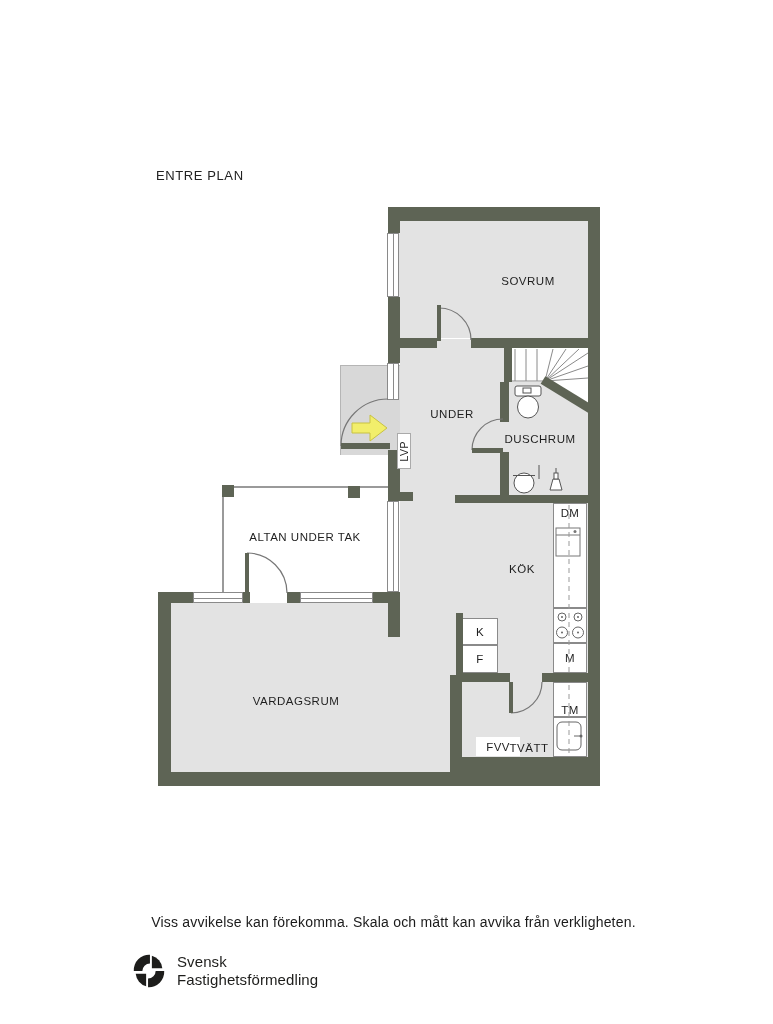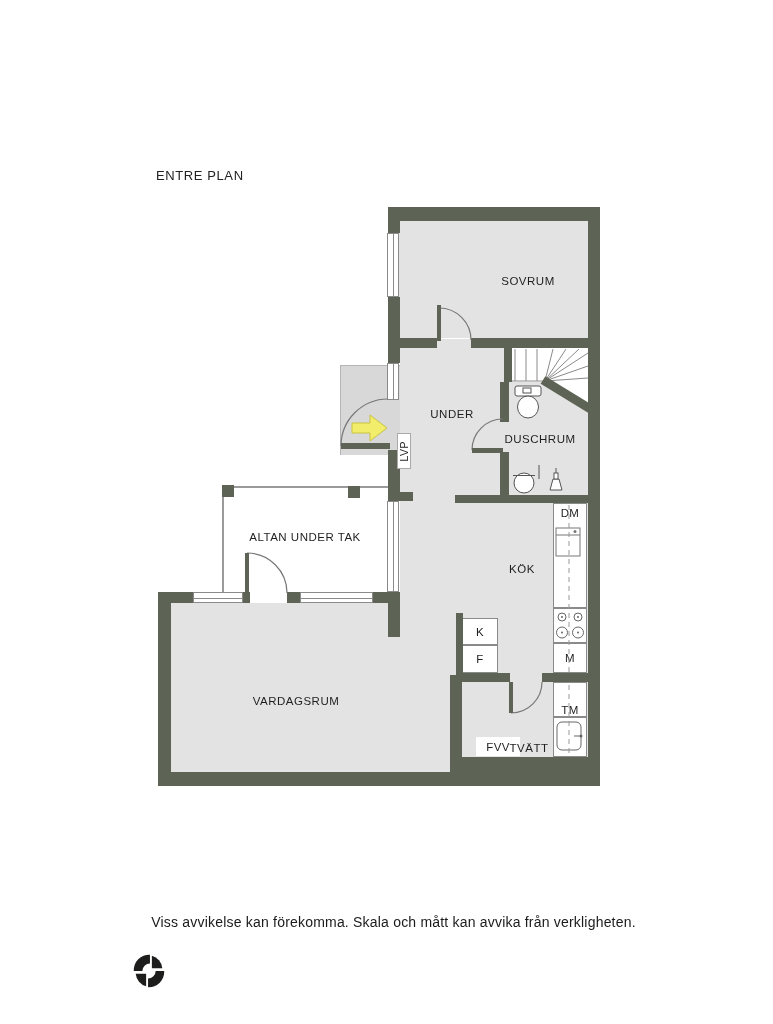--- a/index.html
+++ b/index.html
@@ -195,15 +195,19 @@
 
   <div class="brand" style="left:130px;top:951px;">
     <svg style="position:static;" width="38" height="40" viewBox="0 0 40 42">
       <g fill="#1d1d1b">
         <path d="M4 21 A 16 16 0 0 1 21 4 L 21 13 A 8 8 0 0 0 13 21 Z"></path>
         <path d="M36 21 A 16 16 0 0 1 19 38 L 19 29 A 8 8 0 0 0 27 21 Z"></path>
         <path d="M6 24 L 17 24 L 17 37 A 15 15 0 0 1 6 24 Z"></path>
         <path d="M34 18 L 23 18 L 23 5 A 15 15 0 0 1 34 18 Z"></path>
       </g>
     </svg>
+    <div>
+      <div class="bt">Svensk</div>
+      <div class="bt">Fastighetsförmedling</div>
+    </div>
   </div>
 
 </div>
 
 </body></html>

